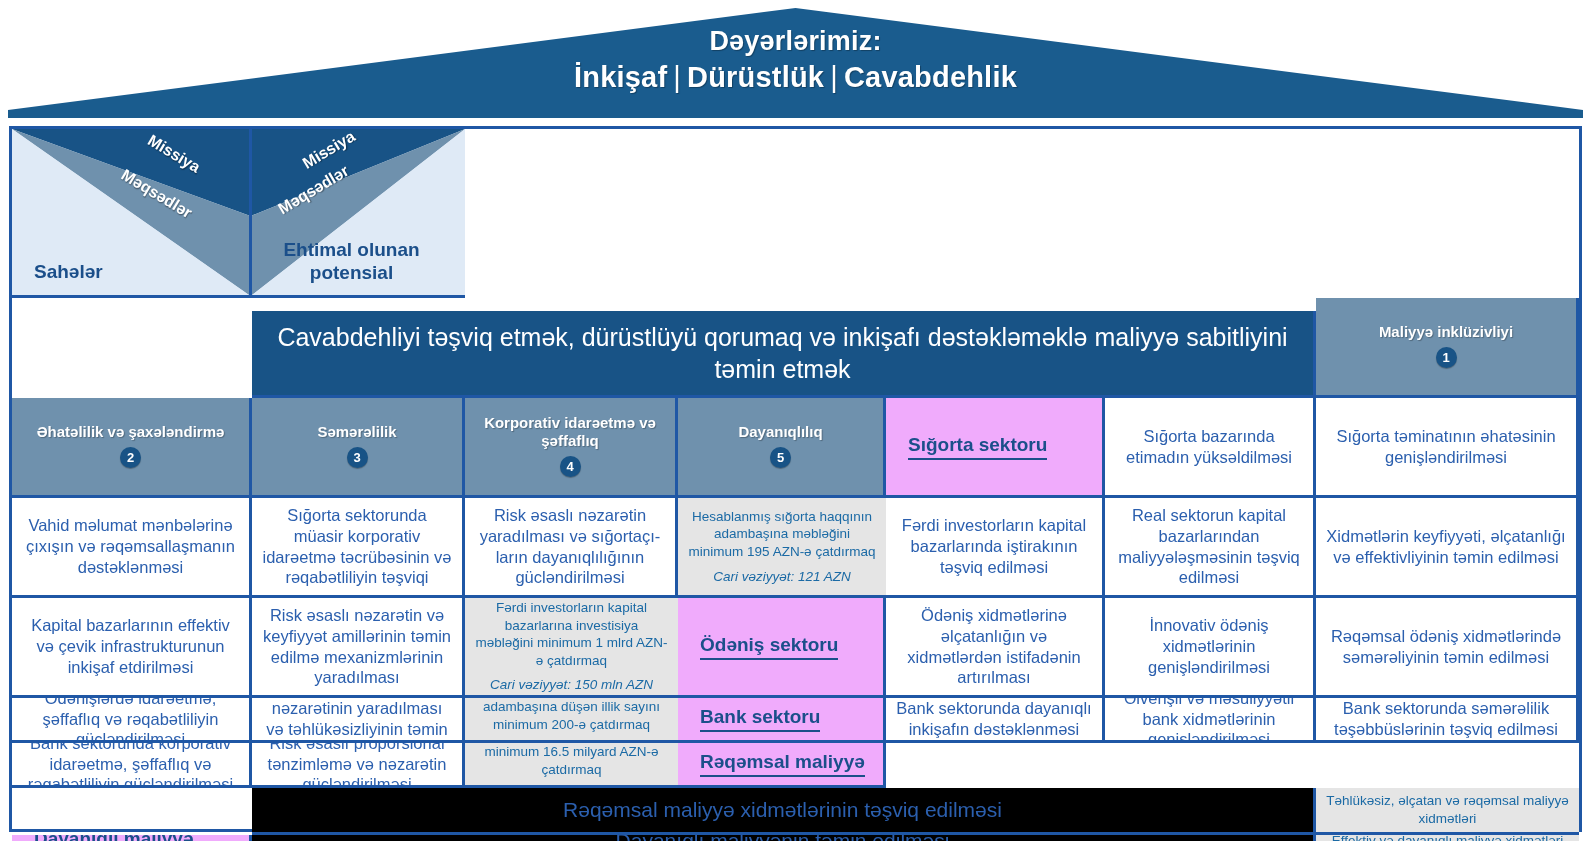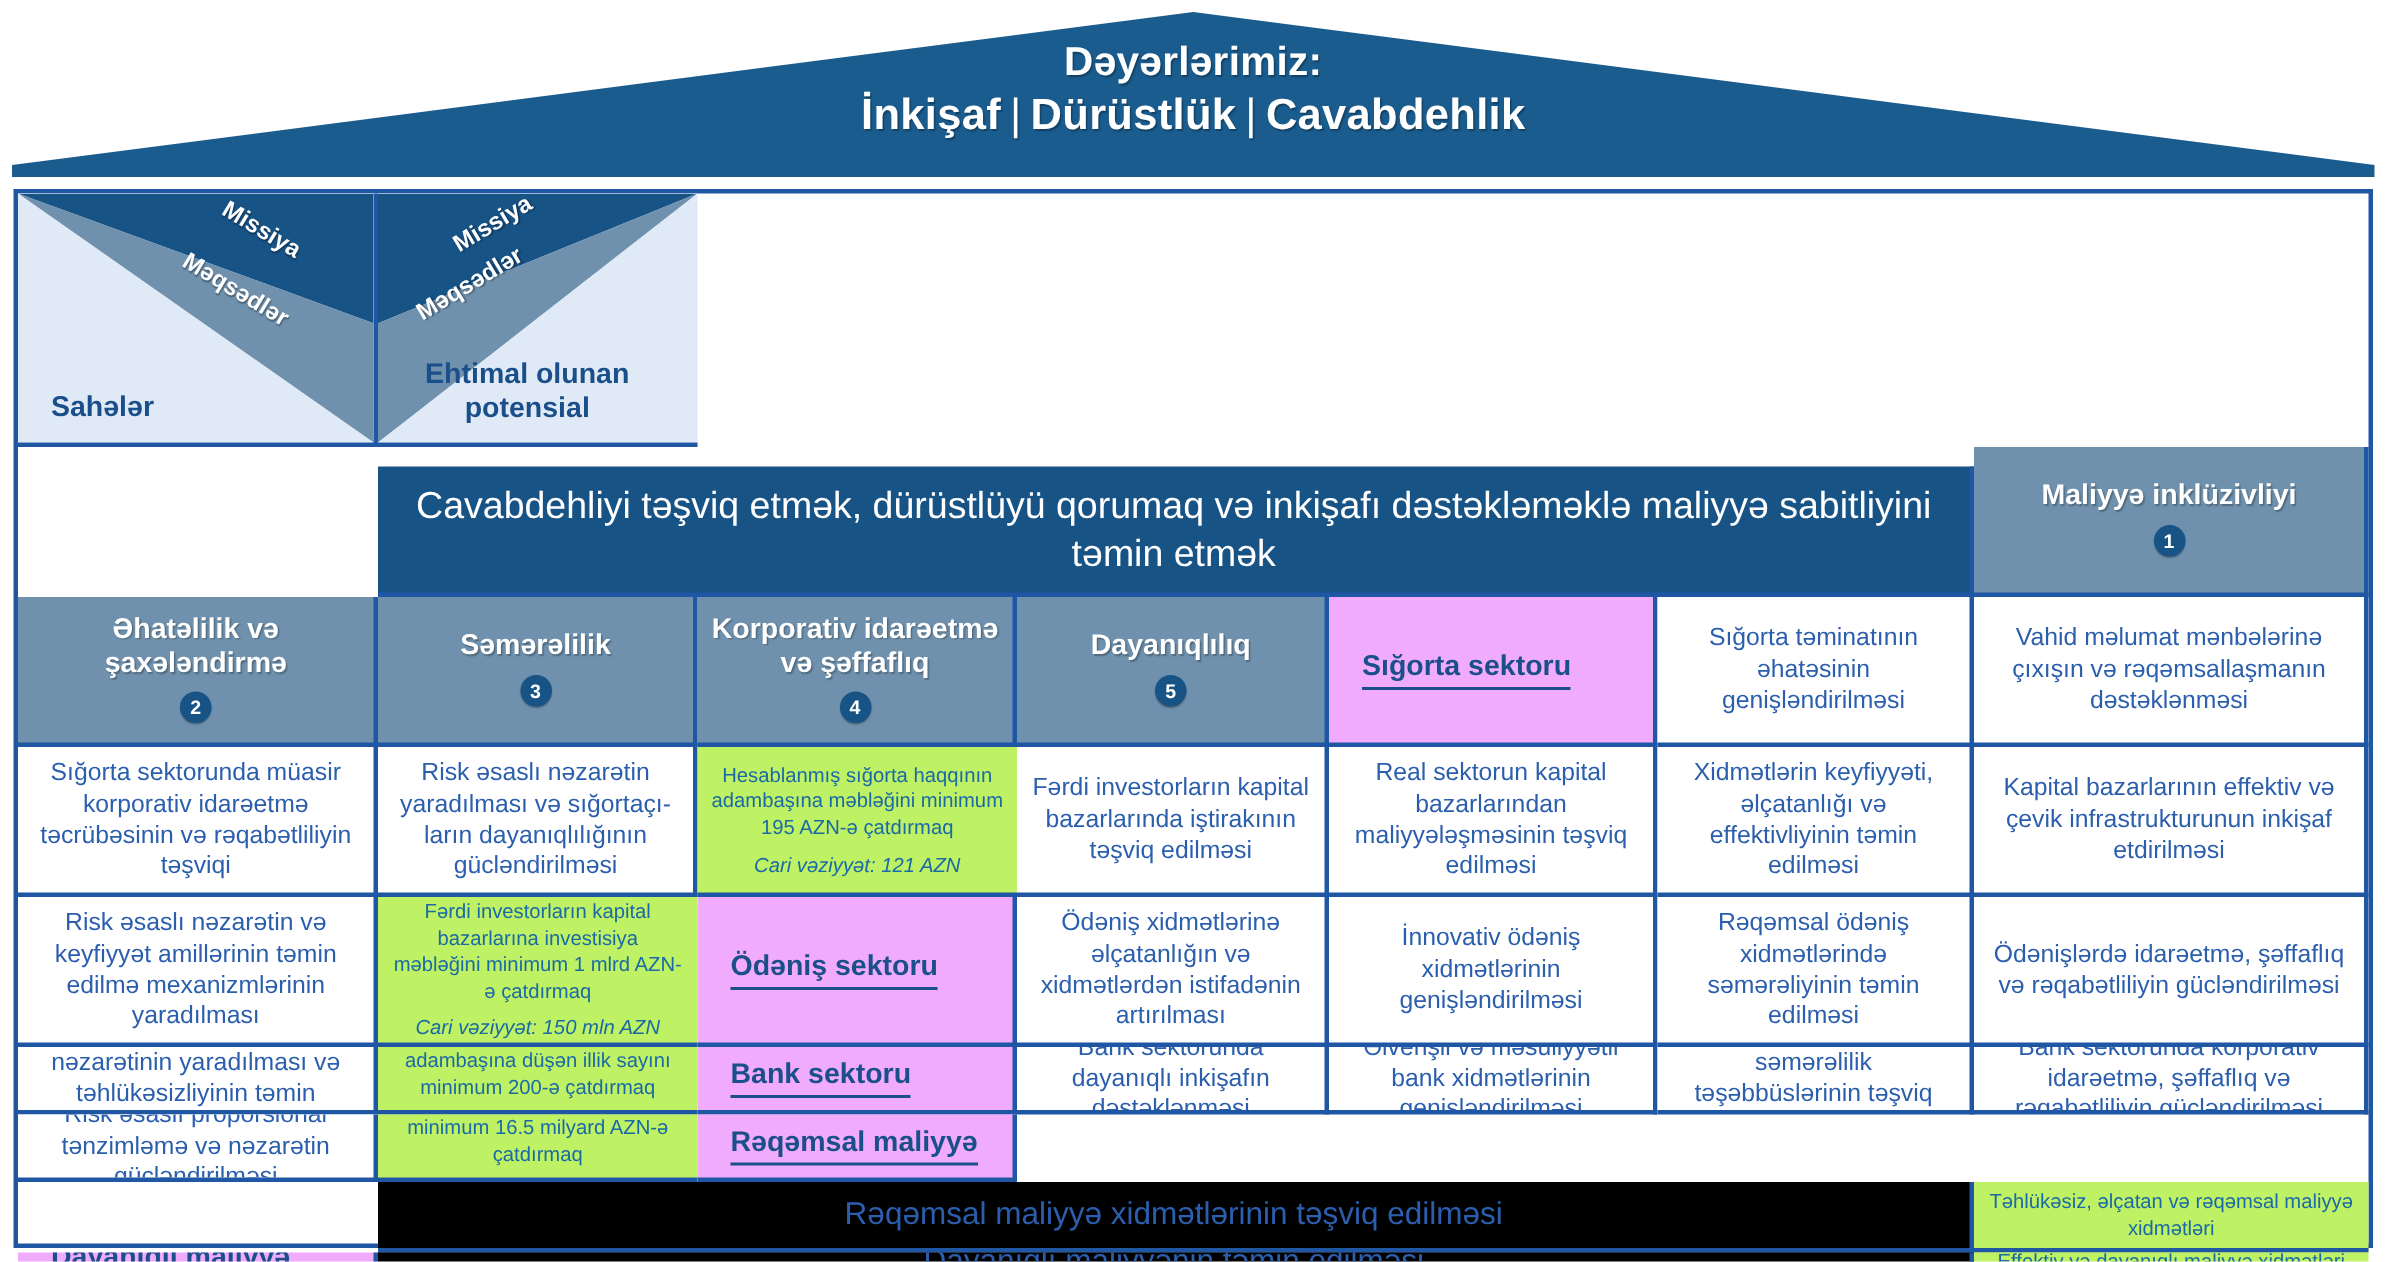--- a/index.html
+++ b/index.html
@@ -75,38 +75,38 @@
     border-bottom: 3px solid #1f57a5;
     display: flex; align-items: center; justify-content: center; text-align: center; margin-top: 13px;
   }
 
   
   .goal-head {
     background: #6f91ad; color: #ffffff; flex-direction: column;
     padding: 6px 6px 8px;
     justify-content: center; gap: 7px;
   }
-  .goal-head .gt { font-weight: bold; font-size: 19px; line-height: 1.18;
+  .goal-head .gt { font-weight: bold; font-size: 15px; line-height: 1.18;
                    text-shadow: 1px 1px 1px rgba(0,0,0,.28); }
   .goal-head .gn {
     width: 21px; height: 21px; border-radius: 50%;
     background: #185386; color: #fff; font-size: 13px; font-weight: bold;
     display: flex; align-items: center; justify-content: center;
     box-shadow: 0 1px 1px rgba(0,0,0,.3);
   }
 
   
   .rowlbl { background: #f0abfc; color: #1b4f8a; font-weight: bold; font-size: 19px;
             justify-content: flex-start; padding-left: 22px; }
   .rowlbl span { border-bottom: 2px solid #1b4f8a; padding-bottom: 2px; }
 
   
   .body-cell { background: #ffffff; color: #2b5fae; font-size: 16.5px; line-height: 1.26;
                padding: 6px 9px; }
-  .pot-cell  { background: #bef264; color: #1b6aa5; font-size: 13.5px; line-height: 1.3;
+  .pot-cell  { background: #e5e5e5; color: #1b6aa5; font-size: 13.5px; line-height: 1.3;
                flex-direction: column; justify-content: center; padding: 6px 9px; gap: 7px; }
   .pot-cell .goal { }
   .pot-cell .cur  { font-style: italic; }
 
   
   .wide { grid-column: 2 / 7; background: #000000; color: #2b5fae; font-size: 21px; }
 </style>
 </head>
 <body>
 
@@ -168,20 +168,21 @@
         <div class="gn">4</div>
       </div>
       <div class="cell goal-head">
         <div class="gt">Dayanıqlılıq</div>
         <div class="gn">5</div>
       </div>
 
       <div class="cell rowlbl">
           <span>Sığorta sektoru</span>
         </div>
+      <div class="cell body-cell">Sığorta bazarında etimadın yüksəldilməsi</div>
       <div class="cell body-cell">Sığorta təminatının əhatəsinin genişləndirilməsi</div>
       <div class="cell body-cell">Vahid məlumat mənbələrinə çıxışın və rəqəmsallaşmanın dəstəklənməsi</div>
       <div class="cell body-cell">Sığorta sektorunda müasir korporativ idarəetmə təcrübəsinin və rəqabətliliyin təşviqi</div>
       <div class="cell body-cell">Risk əsaslı nəzarətin yaradılması və sığortaçı-ların dayanıqlılığının gücləndirilməsi</div>
       <div class="cell pot-cell nr">
         <div class="goal">Hesablanmış sığorta haqqının adambaşına məbləğini minimum 195 AZN-ə çatdırmaq</div>
         <div class="cur">Cari vəziyyət: 121 AZN</div>
       </div>
 
       <div class="cell body-cell">Fərdi investorların kapital bazarlarında iştirakının təşviq edilməsi</div>

